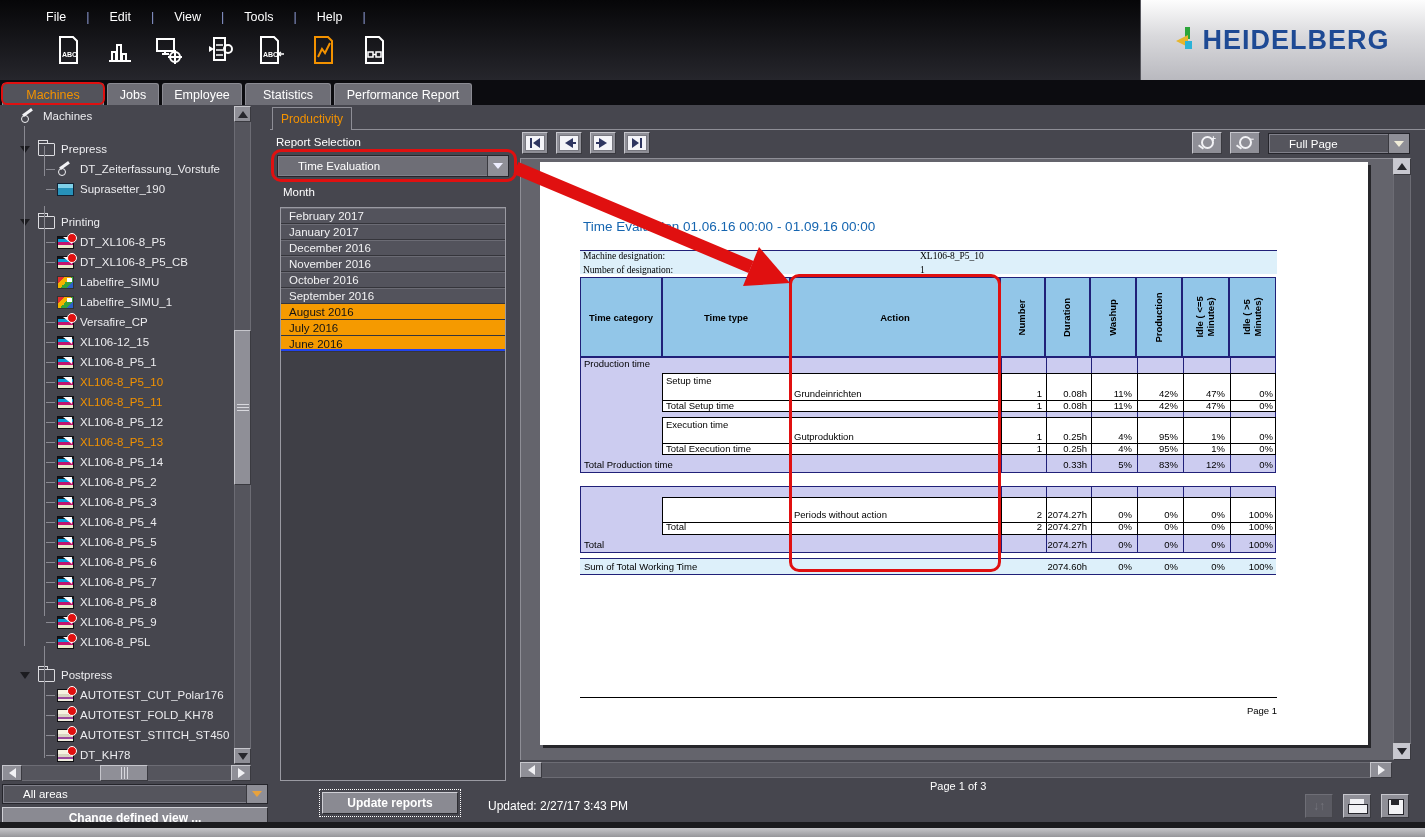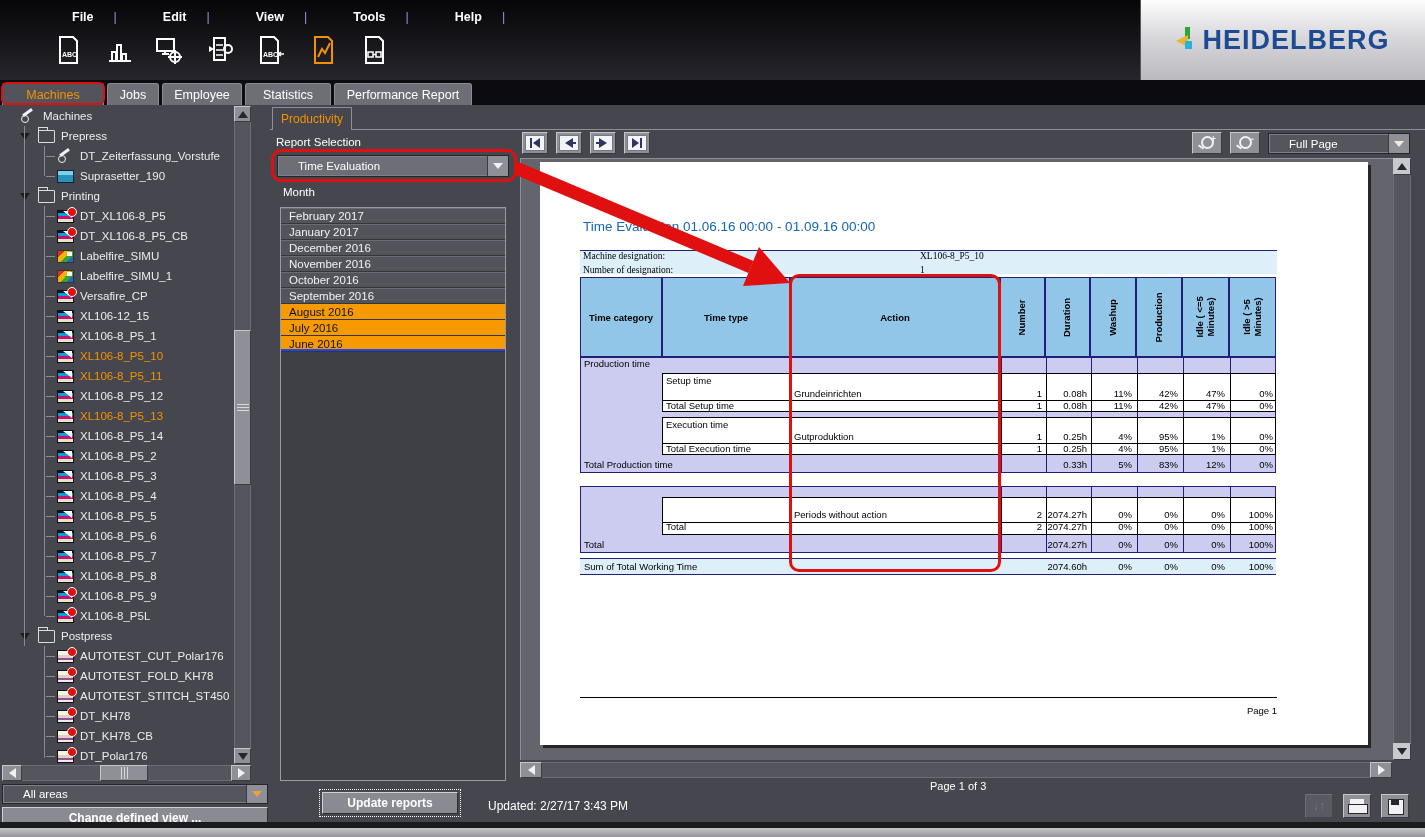--- a/index.html
+++ b/index.html
@@ -3,21 +3,21 @@
 <meta charset="utf-8">
 <style>
   * { box-sizing: border-box; margin: 0; padding: 0; }
   body { background:#222; font-family:"Liberation Sans", sans-serif; }
   #app { position:relative; width:1425px; height:837px; background:#46464e; overflow:hidden; }
 
   
   #topbar { position:absolute; left:0; top:0; width:1425px; height:80px;
             background:linear-gradient(180deg,#060608,#26262c); }
   #menubar { position:absolute; left:46px; top:8px; display:flex; }
-  .menuitem { color:#fff; font-weight:bold; font-size:12.5px; padding:2px 0; cursor:default;margin-left:26px; }
+  .menuitem { color:#fff; font-weight:normal; font-size:12.5px; padding:2px 0; cursor:default; }
   .menuitem::after { content:"|"; color:#8a97cf; margin:0 20px; font-weight:normal; }
   .tbi { position:absolute; top:33px; width:32px; height:36px; }
   #logopanel { position:absolute; left:1140px; top:0; width:285px; height:80px;
                background:linear-gradient(180deg,#fdfdfd 0%,#d9d9dc 45%,#b9b9bf 100%);
                border-left:1px solid #55555c; display:flex; align-items:center; justify-content:center; gap:6px; }
   .logotext { color:#1e4a94; font-weight:bold; font-size:27px; letter-spacing:1px; }
   .logomark { position:relative; width:20px; height:30px; }
   .logomark i { position:absolute; display:block; }
   .lm-green { left:9px; top:2px; width:5px; height:12px; background:#2ca53a; }
   .lm-arrow { left:0; top:10px; width:0; height:0; border-top:6px solid transparent; border-bottom:6px solid transparent; border-right:12px solid #e7b62c; }
@@ -28,21 +28,21 @@
   .tab { position:absolute; top:3px; height:22px; background:#6e6e76; color:#fff; font-size:12.5px;
          display:flex; align-items:center; justify-content:center; border-radius:3px 3px 0 0;
          border:1px solid #8b8b93; border-bottom:none; cursor:pointer; }
   .tab.active { background:#53535b; color:#f39200; }
 
   
   #treebox { position:absolute; left:2px; top:106px; width:232px; height:658px; overflow:hidden; }
   .trow { position:relative; display:flex; align-items:center; height:20px; gap:6px; color:#ececef;
           font-size:11.5px; white-space:nowrap; cursor:pointer; }
   .trow.lvl0 { padding-left:18px; }
-  .trow.lvl1 { padding-left:18px; }
+  .trow.lvl1 { padding-left:18px;margin-top:13px; }
   .trow.lvl2 { padding-left:55px; }
   .trow.orange { color:#f39200; }
   .trow .exp { display:none; width:0; height:0; border-left:5px solid transparent; border-right:5px solid transparent;
                border-top:7px solid #1c1c20; margin-right:2px; }
   .trow.folder .exp { display:inline-block; }
   .trow.lvl2::before { content:""; position:absolute; left:44px; top:10px; width:9px; height:1px; background:#8a8a92; }
   .tline { position:absolute; width:1px; background:#8a8a92; }
   .ticon { position:relative; width:17px; height:13px; flex:0 0 17px; }
   .ic-folder { border:1px solid #dcdce0; border-radius:1px; background:transparent; }
   .ic-folder::before { content:""; position:absolute; left:-1px; top:-4px; width:8px; height:3px; border:1px solid #dcdce0; border-bottom:none; }

